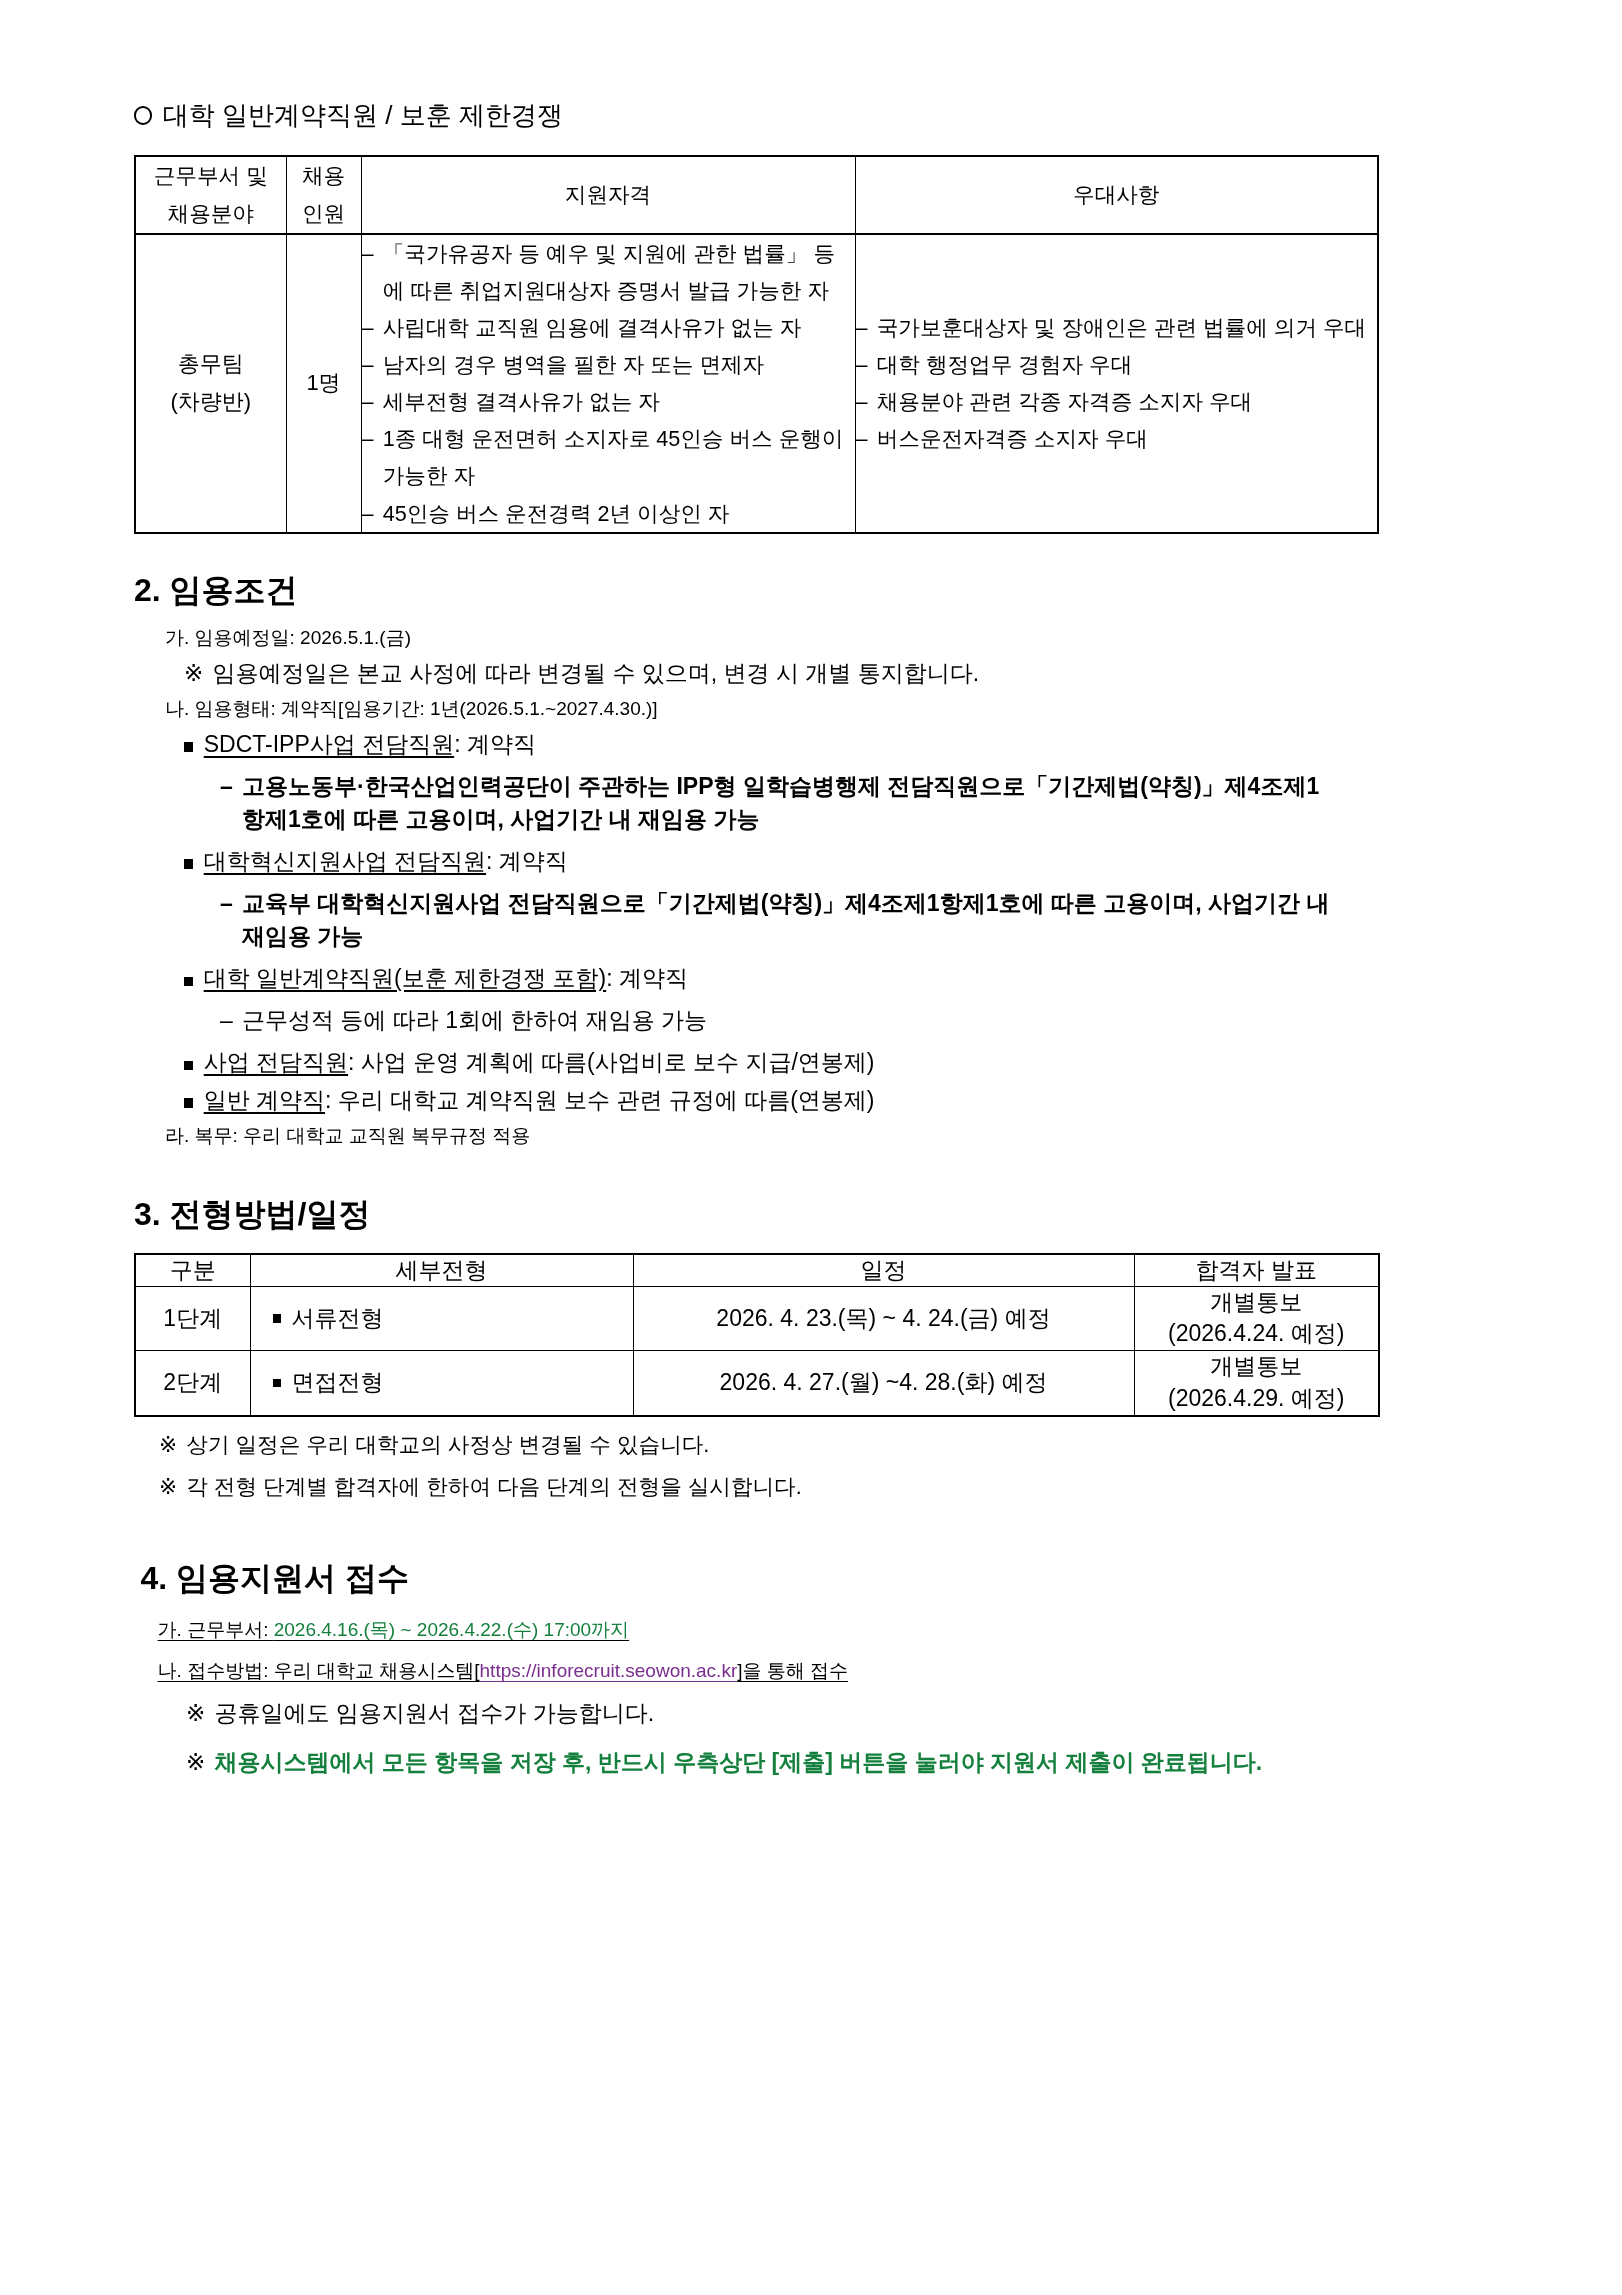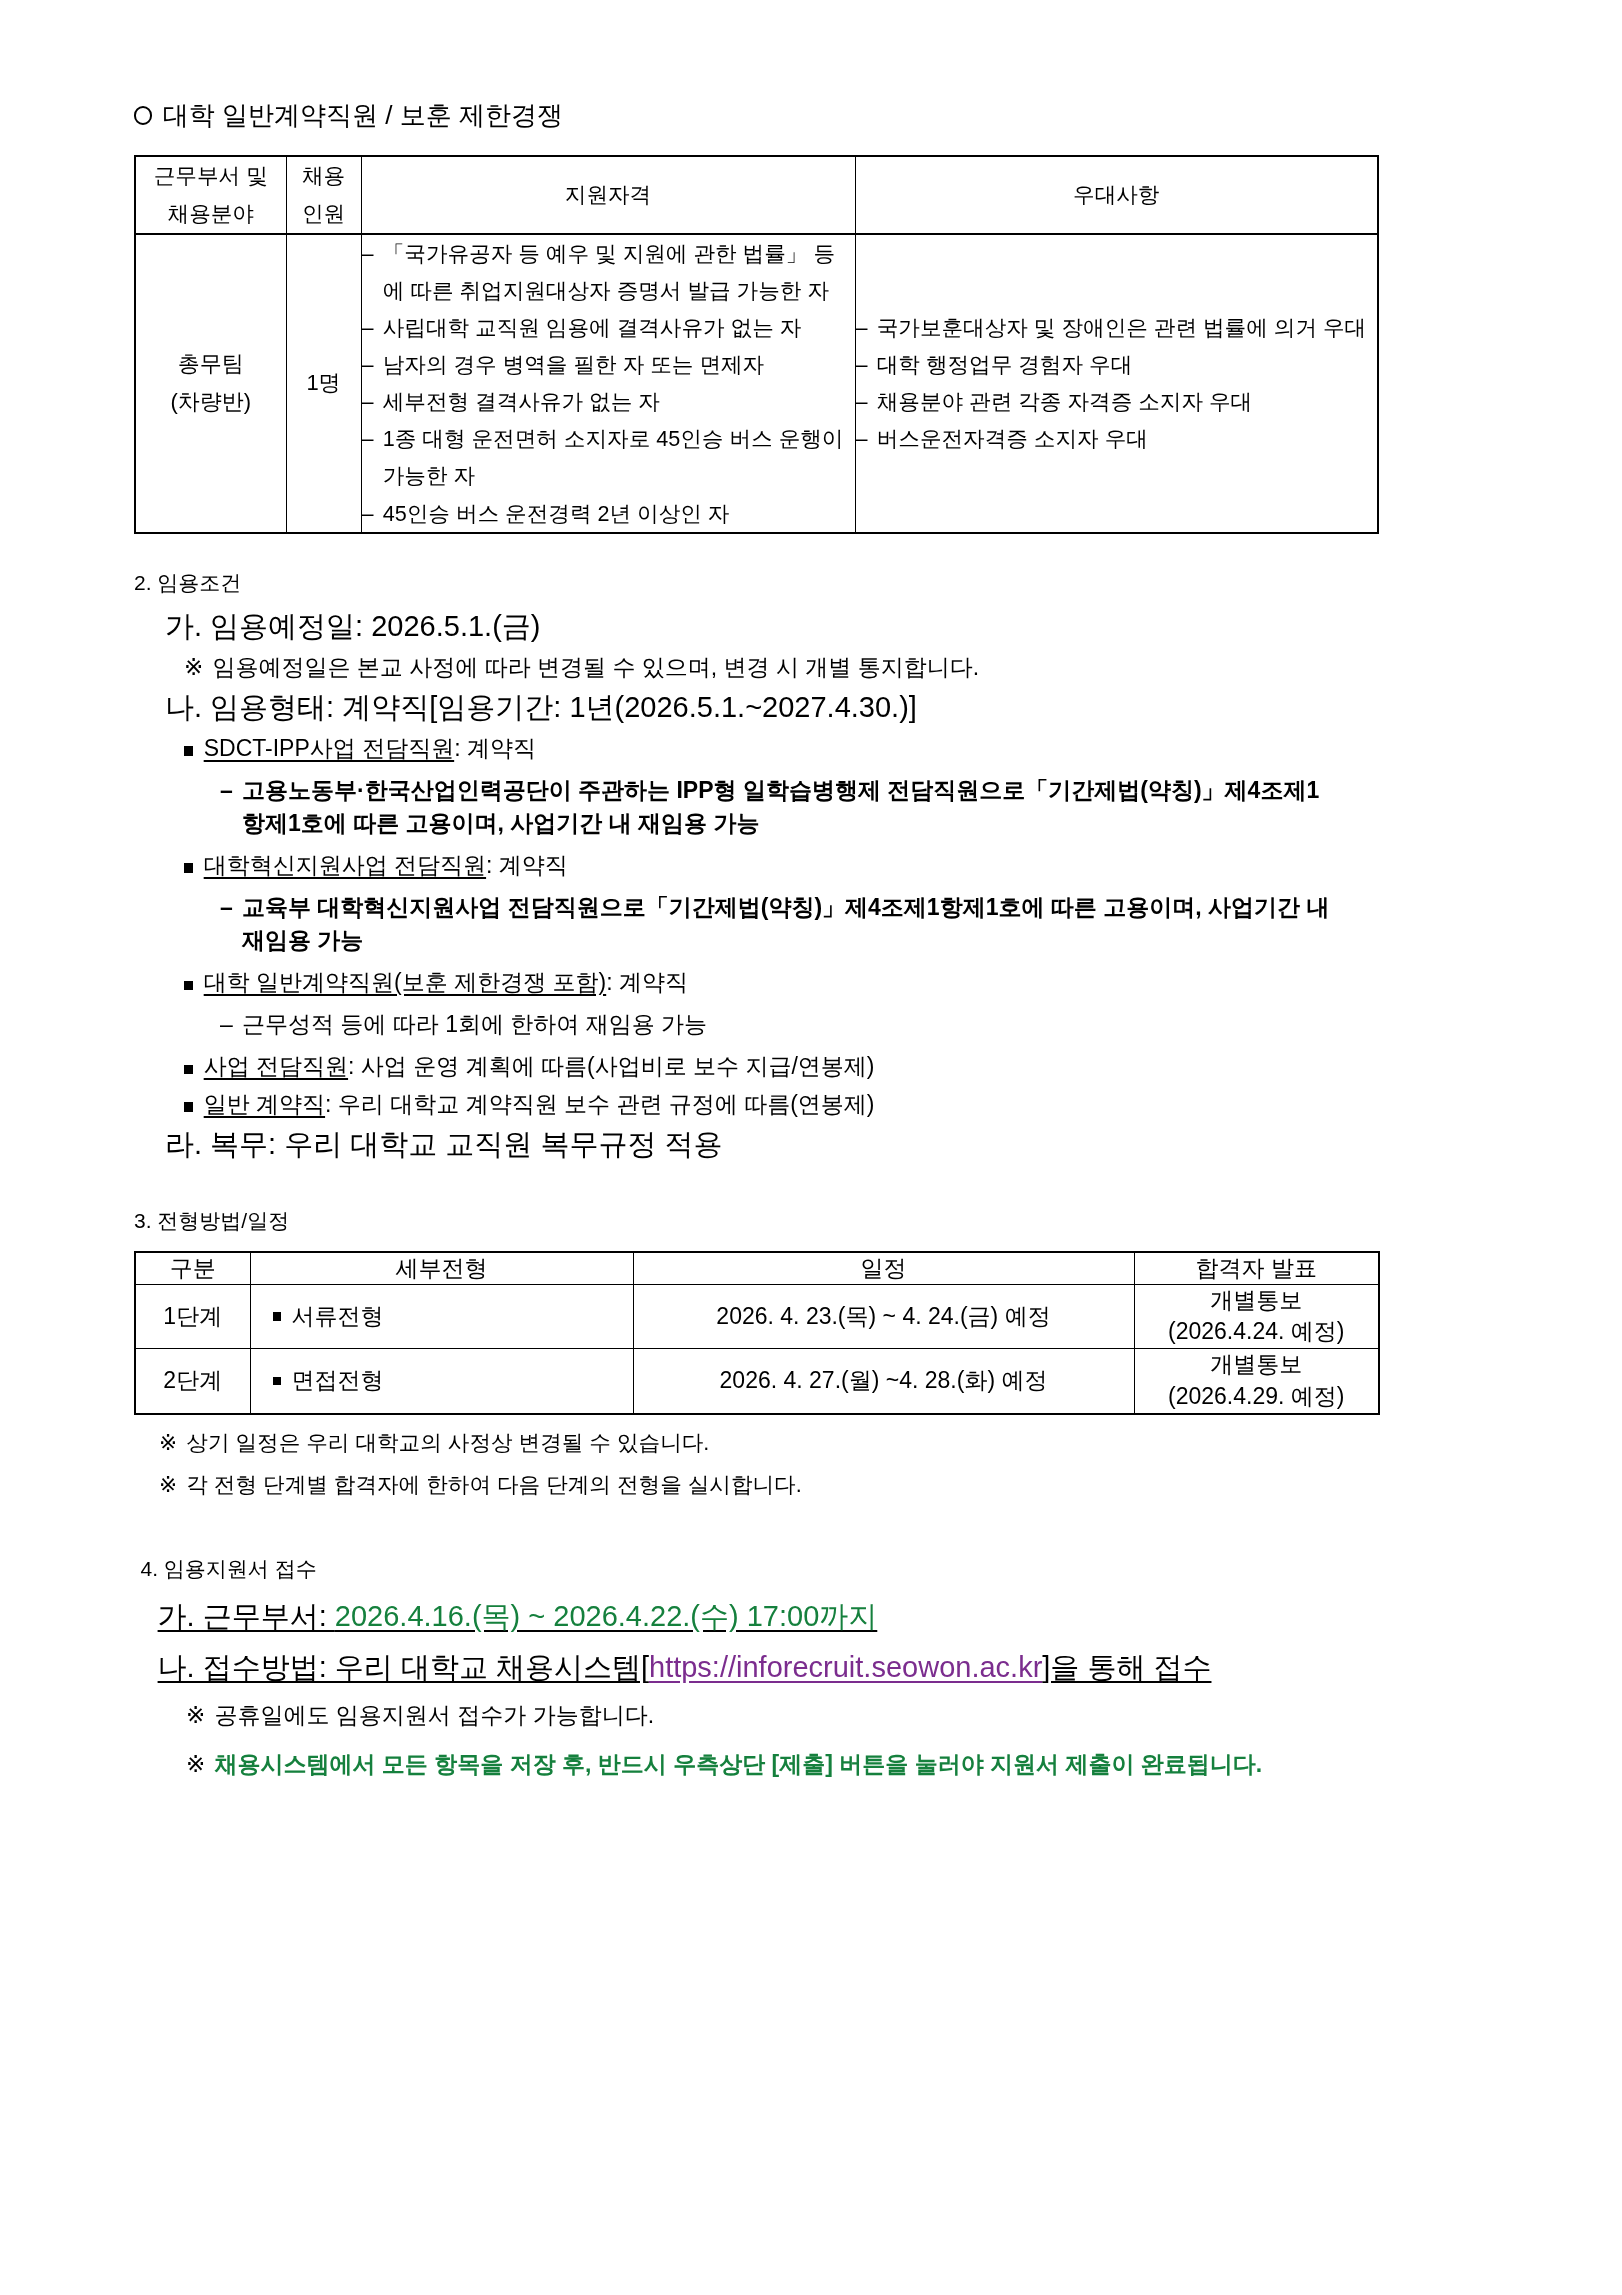--- a/index.html
+++ b/index.html
@@ -78,26 +78,26 @@
   .dashline {
     display: flex;
     align-items: flex-start;
     white-space: pre-wrap;
   }
   .dashline .dash { flex: 0 0 auto; margin-right: 9.2px; }
   .dashline .txt  { flex: 1 1 auto; }
 
   
   .sec-title {
-    font-size: 21px;
-    font-weight: normal;
+    font-size: 32px;
+    font-weight: bold;
     margin: 35px 0 15.7px 0;
     padding-left: 0px;
   }
-  .lvl1 { padding-left: 31px;  font-size: 29px; line-height: 1.0; margin: 14.4px 0; }
+  .lvl1 { padding-left: 31px;  font-size: 19px; line-height: 1.0; margin: 14.4px 0; }
   .lvl2b{ padding-left: 50px;  font-size: 23px; line-height: 1.0; margin: 14.4px 0; }
   .lvl3 { padding-left: 86px; font-size: 23px; line-height: 1.42; margin: 13px 0; }
 
   .bullet-row { display: flex; align-items: flex-start; justify-content: center; }
   .bullet-row .bsq {
     flex: 0 0 auto;
     width: 9.2px; height: 9.2px;
     background: #000;
     margin: 9.8px 10.5px 0 0;
   }

